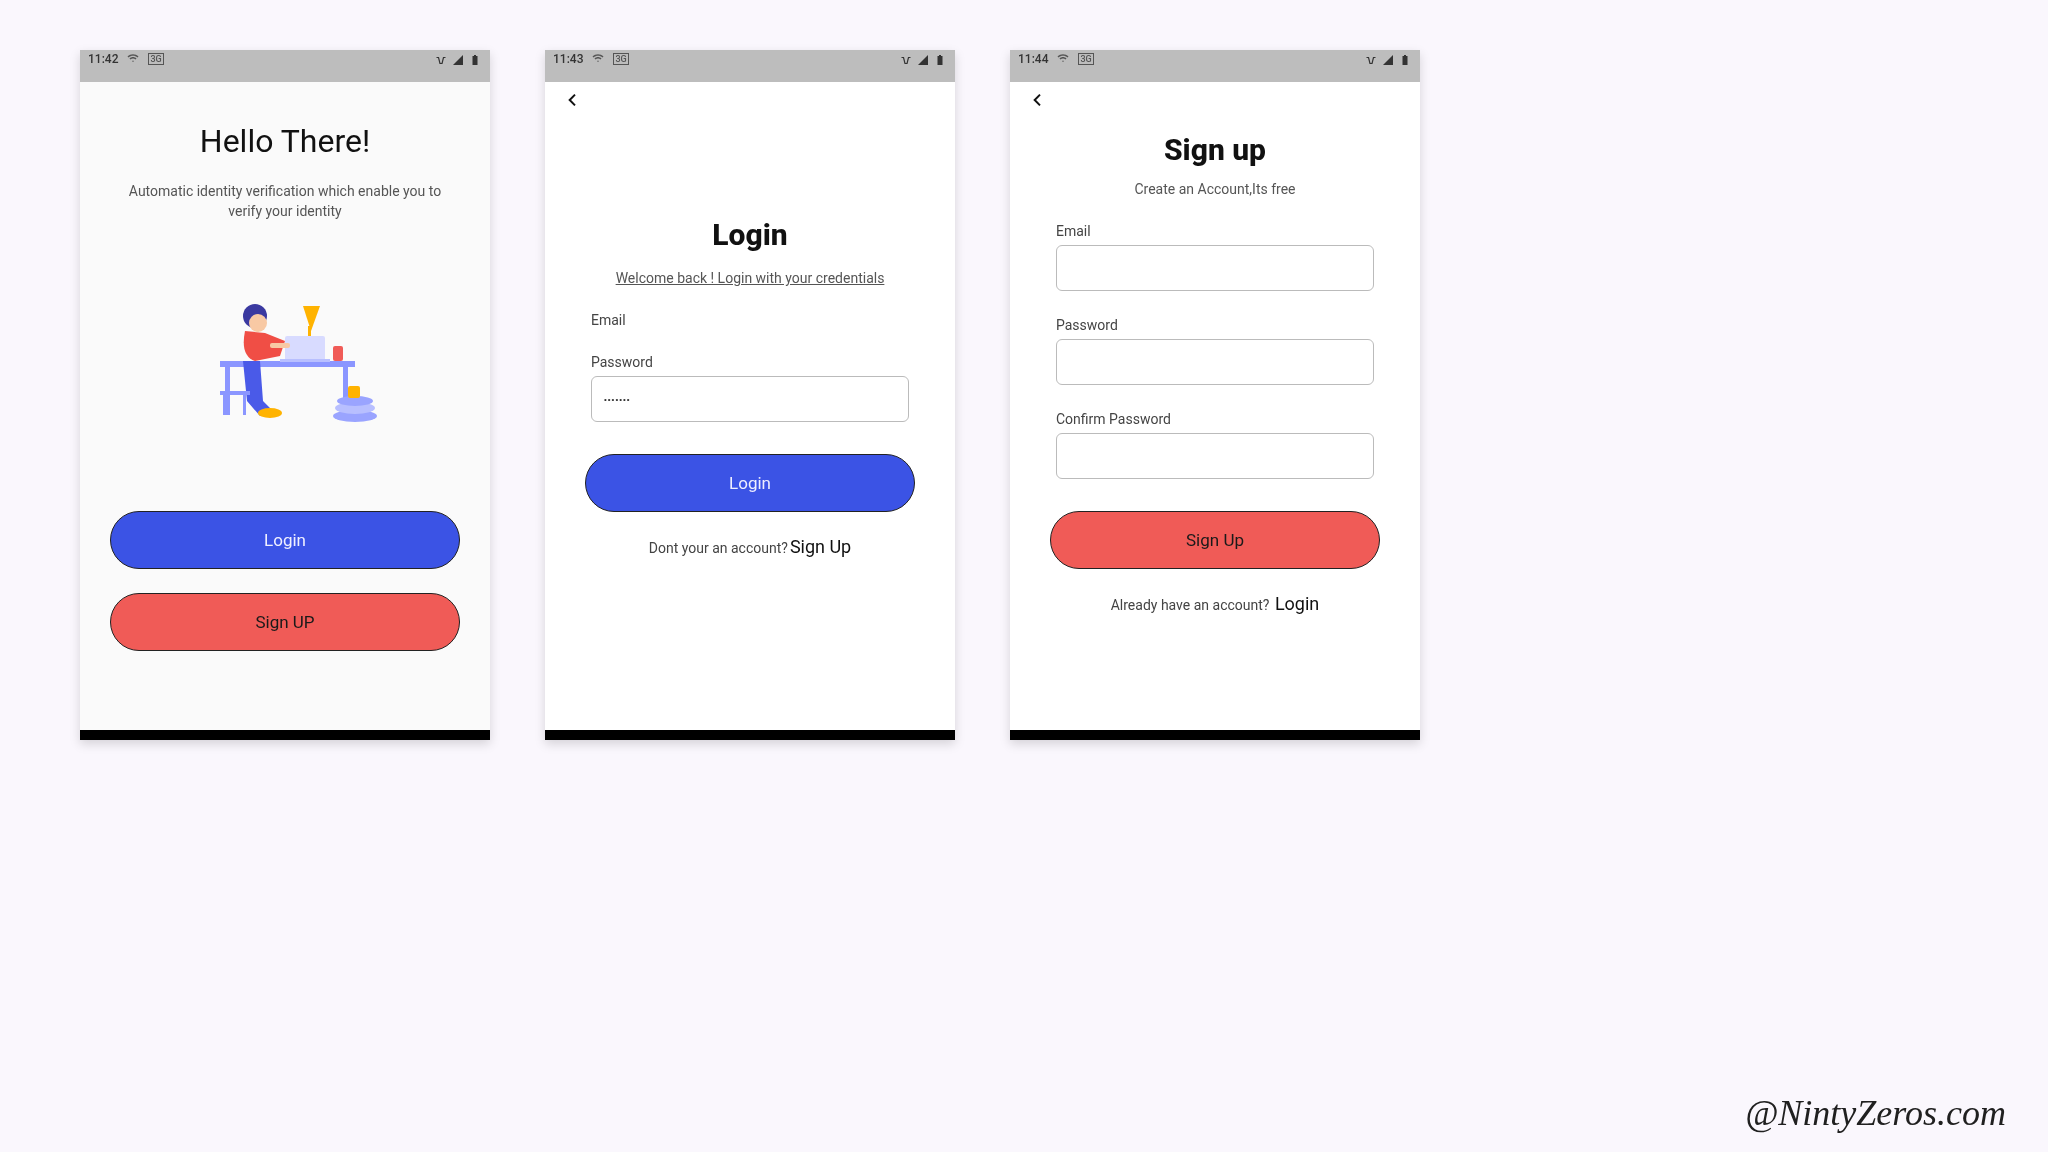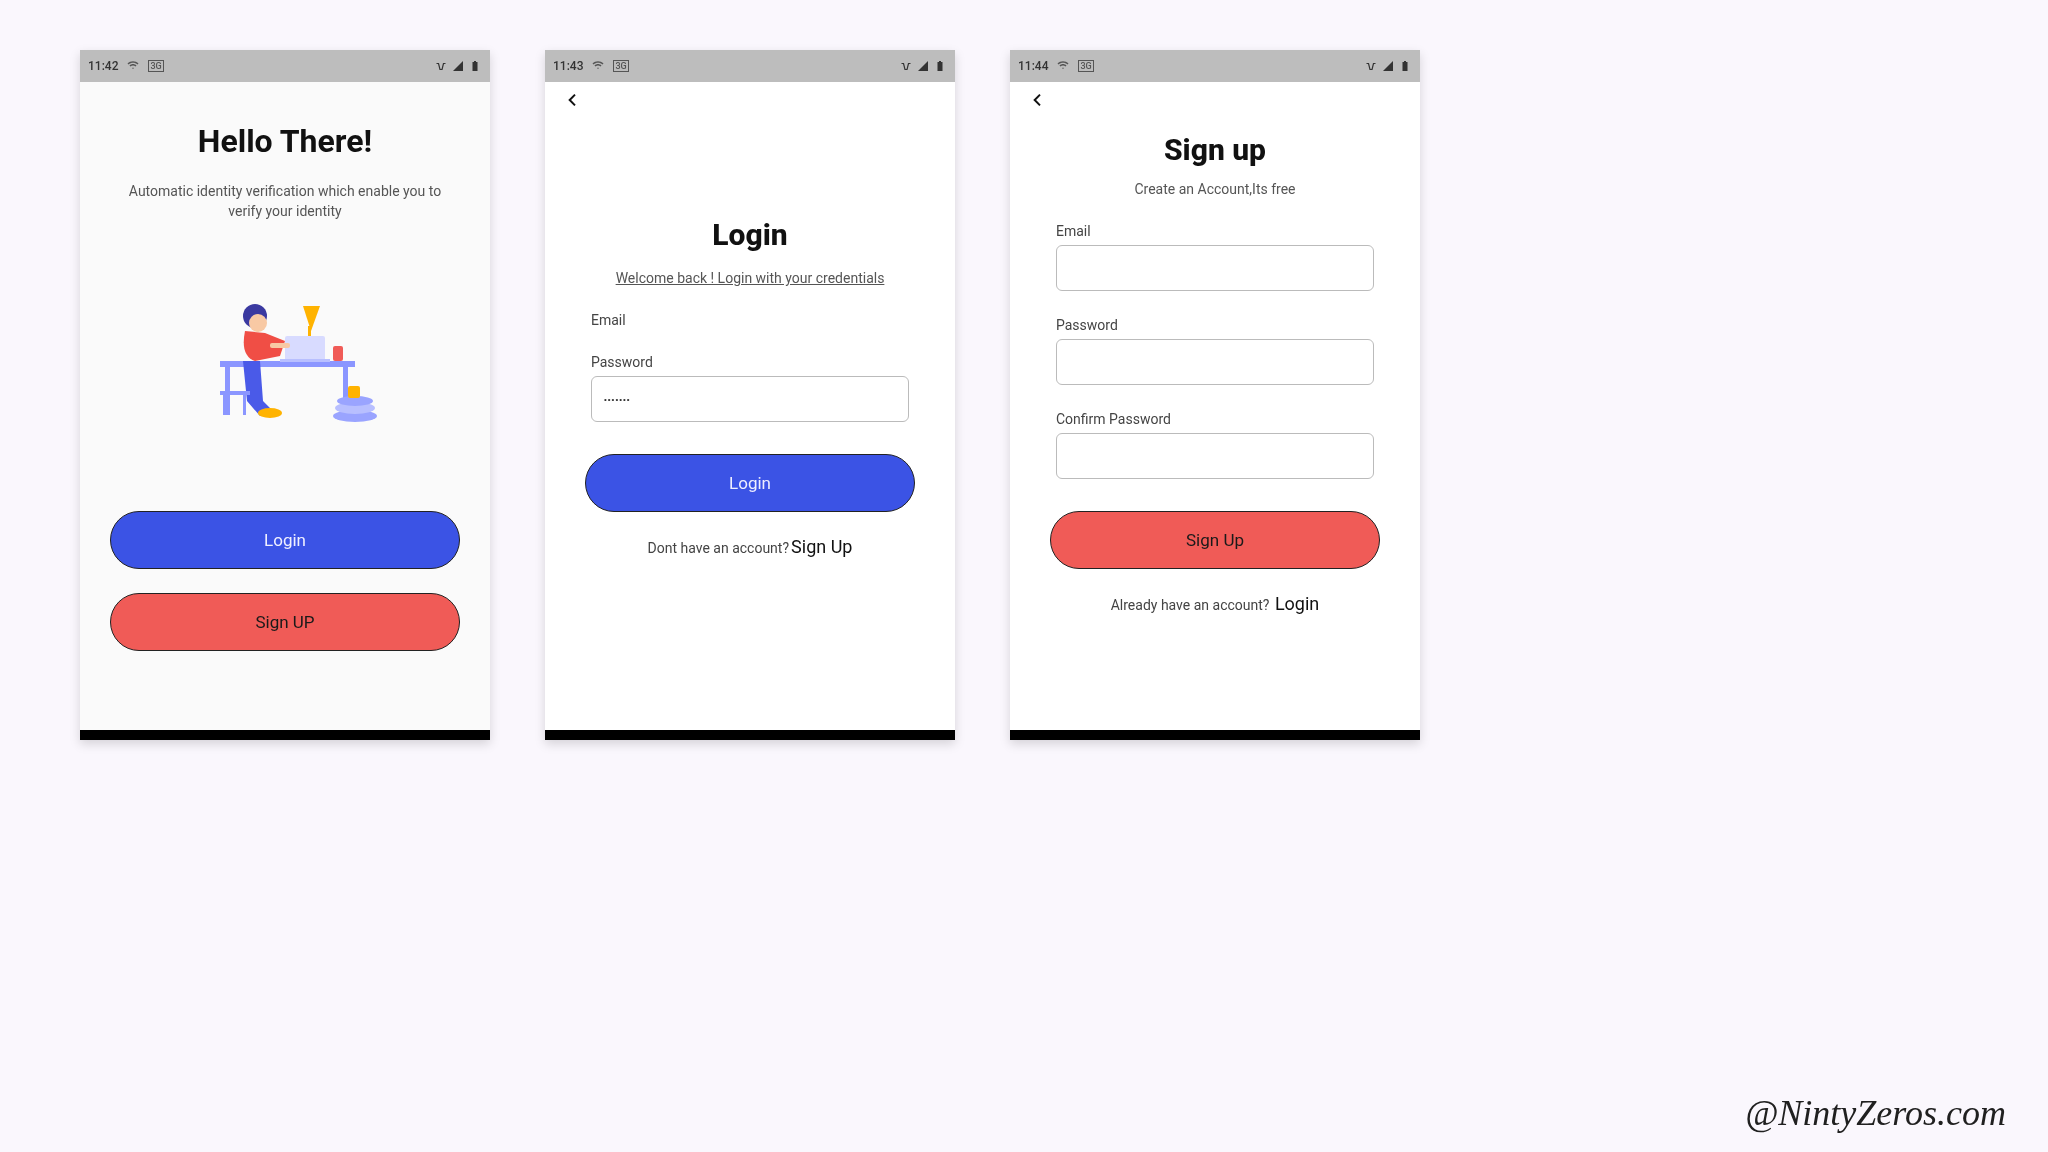--- a/index.html
+++ b/index.html
@@ -24,21 +24,21 @@
     position: relative;
     display: flex;
     flex-direction: column;
     overflow: hidden;
   }
   .phone.first { background: #fafafa; }
   .status-bar {
     height: 22px;
     background: #bdbdbd;
     display: flex;
-    align-items: center;
+    align-items: flex-end;
     justify-content: space-between;
     padding: 16px 8px;
     font-size: 12px;
     color: #333;
     font-weight: 500;
   }
   .status-left { display: flex; align-items: center; gap: 8px; }
   .status-right { display: flex; align-items: center; gap: 3px; }
   .status-right svg { width: 14px; height: 12px; }
   .nav-bar {
@@ -49,21 +49,21 @@
     height: 10px;
     background: #000;
   }
   .content { flex: 1; padding: 20px 28px 0 28px; text-align: center; }
   .back {
     text-align: left;
     padding: 10px 20px 0 20px;
   }
   .title1 {
     font-size: 32px;
-    font-weight: 700;
+    font-weight: 400;
     margin-top: 20px;
     color: #111;
   }
   .subtitle1 {
     font-size: 14px;
     color: #555;
     margin: 22px 8px 0 8px;
     line-height: 1.4;
   }
   .illus {
@@ -255,21 +255,21 @@
         <div class="label">Email</div>
         <div class="label">Password</div>
         <input class="input" style="font-size: 8px; letter-spacing: 1px;" value="•••••••">
       </div>
       <div class="submit-wrap">
         <div class="btn blue" style="width:330px;color:#eef">
           <span>Login</span>
         </div>
       </div>
       <div class="footer-text">
-        <span>Dont have an account?</span><span class="link">Sign Up</span>
+        <span>Dont your an account?</span><span class="link">Sign Up</span>
       </div>
     </div>
     <div class="nav-bar"></div>
   </div>
 
   <div class="phone">
     <div class="status-bar">
       <div class="status-left">
         <span>11:44</span>
         <svg width="14" height="12" viewBox="0 0 24 24">

